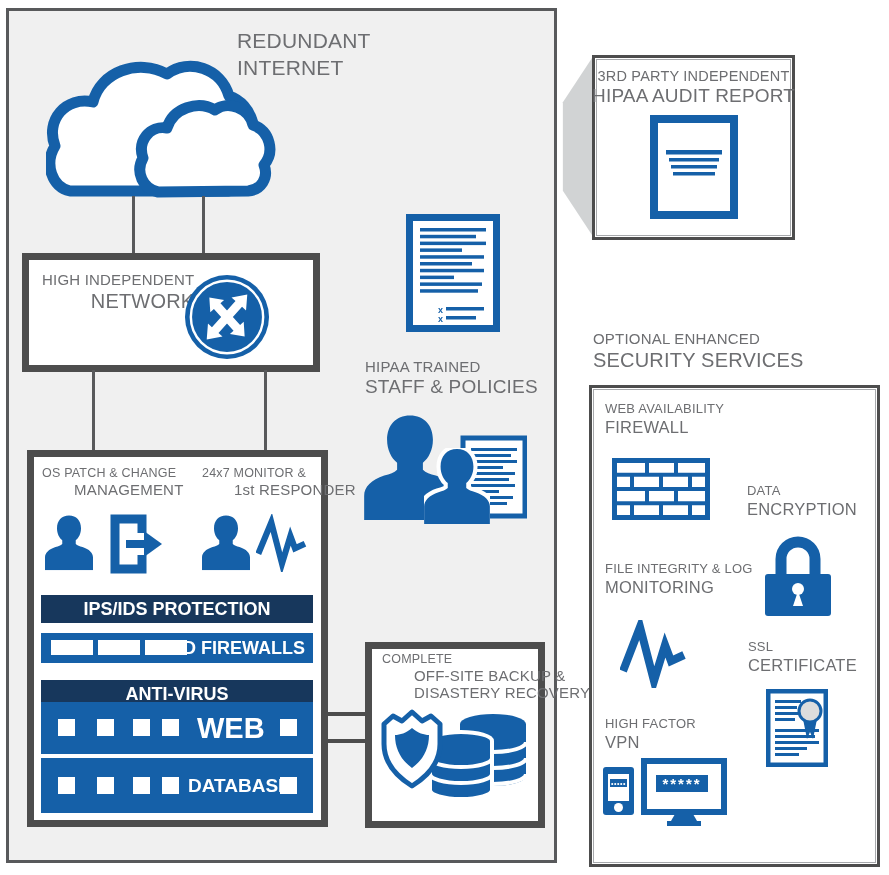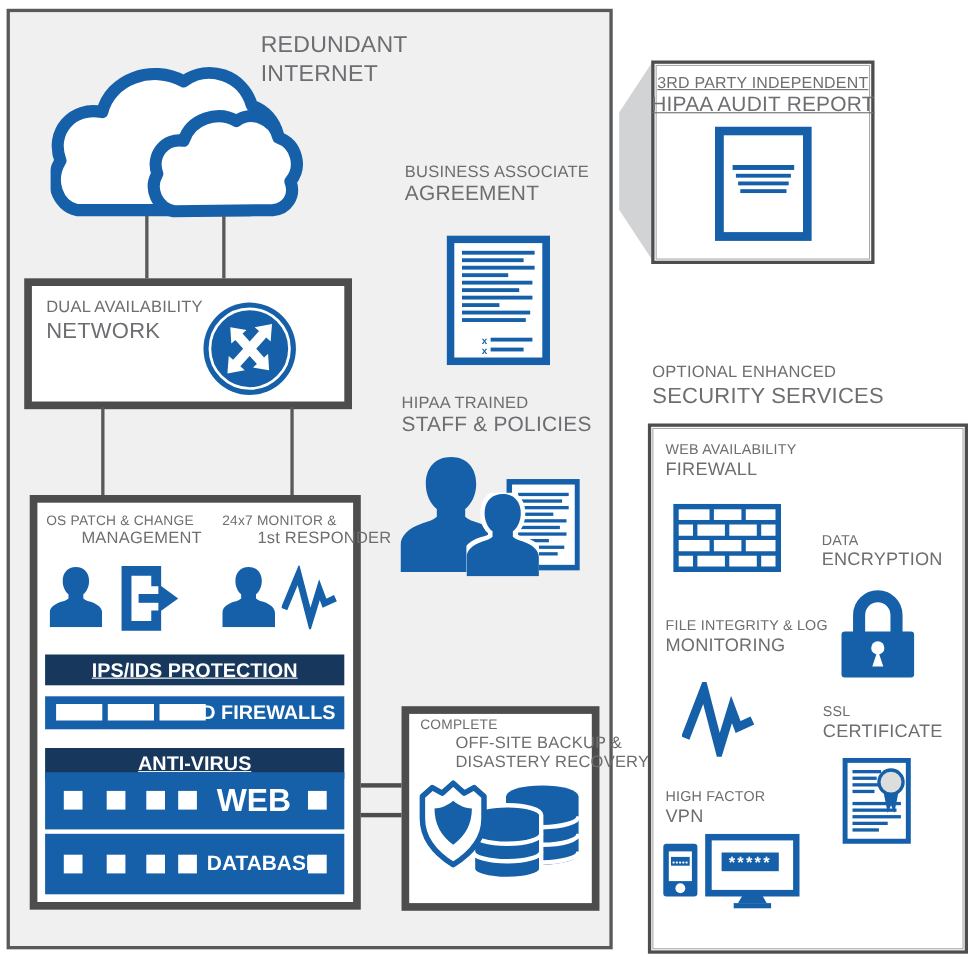--- a/index.html
+++ b/index.html
@@ -12,26 +12,26 @@
   .thinbox{border:3px solid #4d4d4d;background:#fff;box-sizing:border-box;}
   .innerline{position:absolute;left:1px;top:1px;right:1px;bottom:1px;border:1px solid #a7a9ac;}
   
   .vline{width:3px;background:#58595b;}
   .hline{height:4px;background:#4d4d4d;}
   
   .lbl div{white-space:nowrap;letter-spacing:.2px;}
   .ri-line{font-size:21px;line-height:1.28;}
   .t-sm{font-size:15px;line-height:1.2;}
   .t-lg{font-size:19px;line-height:1.2;}
-  .t-xl{font-size:20px;line-height:1.2;}
+  .t-xl{font-size:20px;line-height:1.2;text-align:right;}
   .s-sm{font-size:12.5px;line-height:1.18;}
   .s-md{font-size:15px;line-height:1.18;margin-left:32px;}
   .sec-sm{font-size:13px;line-height:1.3;}
   .sec-lg{font-size:16.5px;line-height:1.15;}
-  .center{text-align:center;text-decoration:underline;}
+  .center{text-align:center;}
   
   .bar{left:41px;width:272px;color:#fff;font-weight:bold;box-sizing:border-box;}
   .navy{background:#17375c;}
   .blue{background:#1560a8;}
   .bar-text{position:absolute;white-space:nowrap;}
   .wsq{position:absolute;width:17px;height:17px;background:#fff;}
   .wrect{position:absolute;width:42px;height:15px;background:#fff;top:7px;}
   svg{display:block;}
 </style>
 </head>
@@ -57,21 +57,21 @@
   <div class="abs lbl" style="left:237px;top:28px">
     <div class="ri-line">REDUNDANT</div>
     <div class="ri-line">INTERNET</div>
   </div>
 
   <div class="abs vline" style="left:132px;top:196px;height:58px"></div>
   <div class="abs vline" style="left:202px;top:196px;height:58px"></div>
 
   <div class="abs thickbox" style="left:22px;top:253px;width:298px;height:119px"></div>
   <div class="abs lbl" style="left:42px;top:271px">
-    <div class="t-sm">DUAL AVAILABILITY</div>
+    <div class="t-sm">HIGH INDEPENDENT</div>
     <div class="t-xl">NETWORK</div>
   </div>
   <svg class="abs" style="left:184px;top:274px" width="86" height="86" viewBox="0 0 88 88">
     <circle cx="44" cy="44" r="43" fill="#1560a8"></circle>
     <circle cx="44" cy="44" r="37" fill="none" stroke="#fff" stroke-width="2.5"></circle>
     <polygon transform="translate(44,44) rotate(-48)" fill="#fff" points="-31,0 -18,-10 -18,-4.5 18,-4.5 18,-10 31,0 18,10 18,4.5 -18,4.5 -18,10"></polygon>
     <polygon transform="translate(44,44) rotate(48)" fill="#fff" points="-27,0 -15,-9.5 -15,-4.5 15,-4.5 15,-9.5 27,0 15,9.5 15,4.5 -15,4.5 -15,9.5"></polygon>
   </svg>
 
   <div class="abs vline" style="left:92px;top:370px;height:80px"></div>
@@ -129,24 +129,20 @@
 
   <div class="abs bar blue" style="top:758px;height:55px">
     <span class="wsq" style="left:17px;top:19px"></span>
     <span class="wsq" style="left:56px;top:19px"></span>
     <span class="wsq" style="left:92px;top:19px"></span>
     <span class="wsq" style="left:121px;top:19px"></span>
     <span class="bar-text" style="left:147px;line-height:55px;font-size:19px">DATABASE</span>
     <span class="wsq" style="left:239px;top:19px"></span>
   </div>
 
-  <div class="abs lbl" style="left:368px;top:148px">
-    <div class="t-sm">BUSINESS ASSOCIATE</div>
-    <div class="t-lg">AGREEMENT</div>
-  </div>
   <svg class="abs" style="left:406px;top:214px" width="94" height="118" viewBox="0 0 94 118">
     <rect x="3.5" y="3.5" width="87" height="111" fill="#fff" stroke="#1560a8" stroke-width="7"></rect>
     <g fill="#1560a8">
       <rect x="14" y="14" width="66" height="3.5"></rect>
         <rect x="14" y="20.8" width="56" height="3.5"></rect>
       <rect x="14" y="27.6" width="66" height="3.5"></rect>
         <rect x="14" y="34.4" width="42" height="3.5"></rect>
       <rect x="14" y="41.2" width="64" height="3.5"></rect>
         <rect x="14" y="48" width="52" height="3.5"></rect>
       <rect x="14" y="54.8" width="64" height="3.5"></rect>

